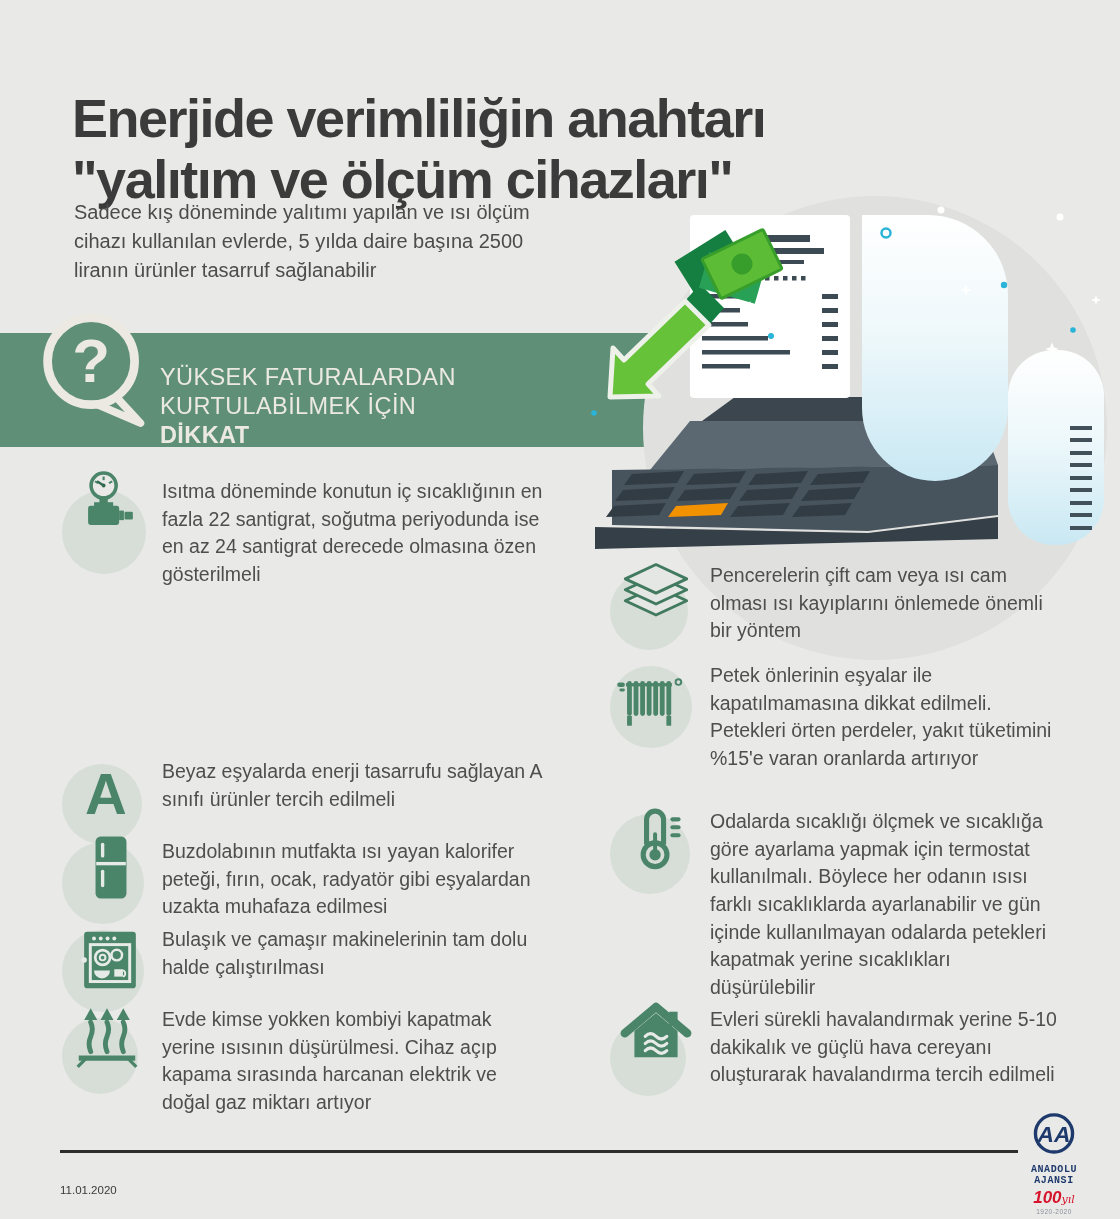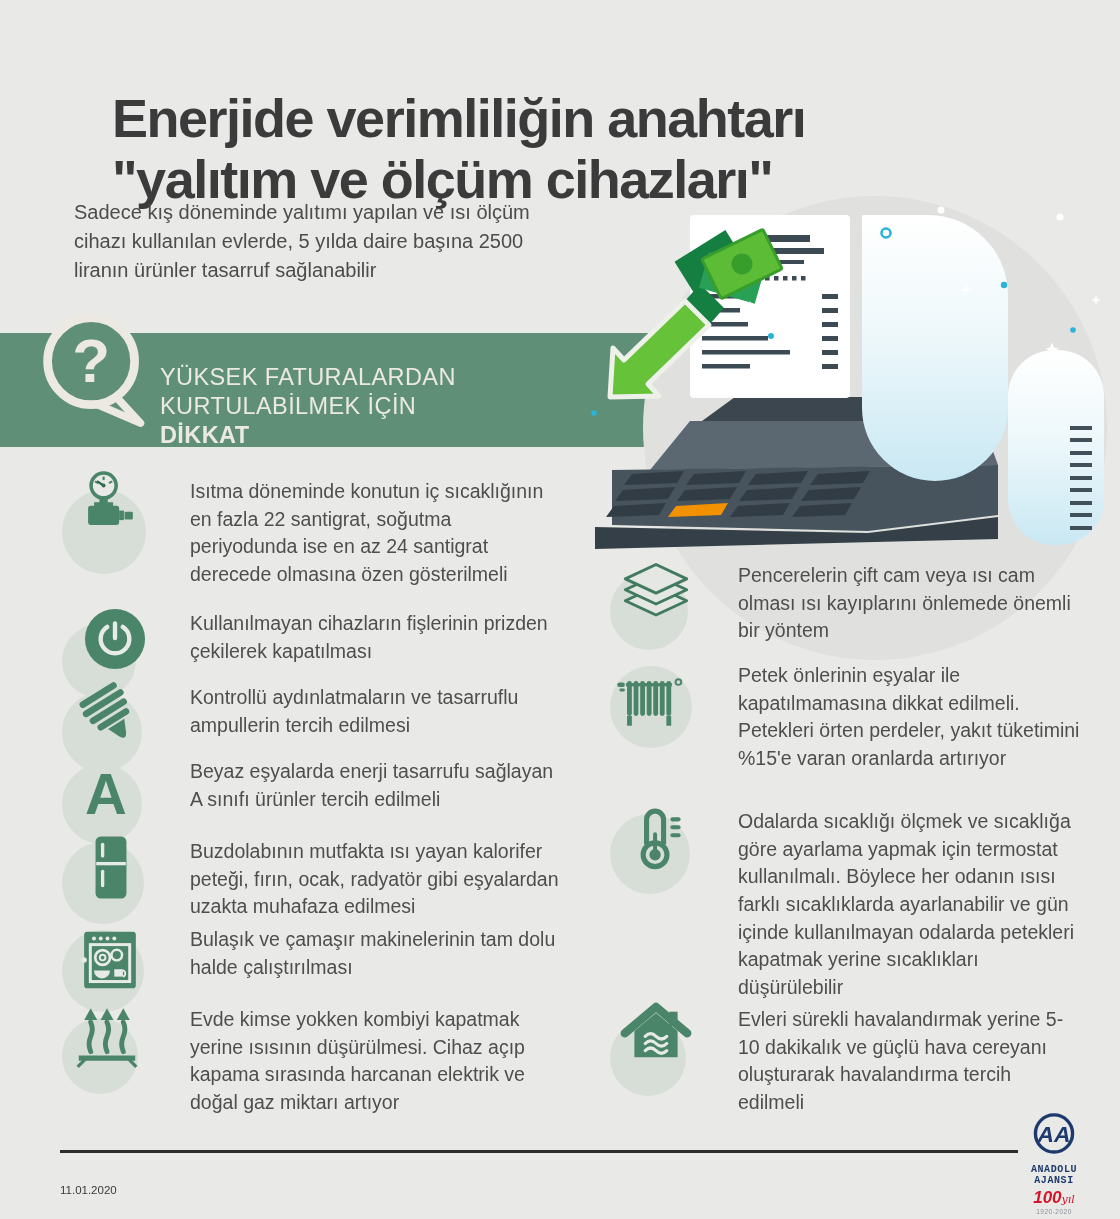--- a/index.html
+++ b/index.html
@@ -1,38 +1,38 @@
 <!DOCTYPE html>
 <html><head>
 <meta charset="utf-8">
 <style>
   html,body{margin:0;padding:0;background:#cfcfcd;}
   .page{position:relative;width:1120px;height:1219px;overflow:hidden;background:#e9e9e7;
         font-family:"Liberation Sans",sans-serif;}
   
   .title{position:absolute;left:72px;top:52px;font-size:54px;font-weight:700;
          letter-spacing:-1.5px;line-height:1.12;color:#3b3b3b;z-index:4;}
-  .title span{display:block;margin-left:40px;}
+  .title span{display:block;}
   .subtitle{position:absolute;left:74px;top:198px;font-size:20px;line-height:1.46;
             color:#4c4c4c;z-index:4;}
   .subtitle span{display:block;}
   
   .banner{position:absolute;left:0;top:333px;width:832px;height:114px;background:#5f9077;z-index:1;}
   .bubble{position:absolute;left:36px;top:304px;width:116px;height:126px;z-index:5;}
   .banner-text{position:absolute;left:160px;top:351px;z-index:5;font-size:23.5px;
                letter-spacing:.4px;color:#ece9e3;line-height:29px;font-weight:400;margin-top:12px;}
   .banner-text b{font-weight:700;}
   .banner-text span{display:block;}
   
   .big-circle{position:absolute;left:643px;top:196px;width:464px;height:464px;
               border-radius:50%;background:#e0e0de;z-index:2;}
   svg.illus{position:absolute;left:590px;top:190px;z-index:3;}
   
   #tips{position:absolute;left:0;top:0;width:1120px;height:1219px;z-index:4;pointer-events:none;}
-  .tip{position:absolute;display:flex;gap:28px;}
+  .tip{position:absolute;display:flex;}
   .tip-left{left:62px;width:500px;}
   .tip-right{left:610px;width:470px;}
   .tip-L0{top:476px}.tip-L1{top:608px}.tip-L2{top:682px}.tip-L3{top:756px}
   .tip-L4{top:836px}.tip-L5{top:924px}.tip-L6{top:1004px}
   .tip-R0{top:560px}.tip-R1{top:660px}.tip-R2{top:806px}.tip-R3{top:1004px}
   .tip-icon{position:relative;width:92px;height:92px;flex:none;}
   .bg-circle{position:absolute;left:0;top:6px;width:84px;height:84px;border-radius:50%;background:#d6ded7;}
   .tip-icon svg{position:absolute;}
   .tip-text{margin:2px 0 0 8px;font-size:19.5px;line-height:1.42;color:#4e4e4e;}
   .tip-left .tip-text{width:382px;}
@@ -225,48 +225,20 @@
             <circle cx="28" cy="13" r="1.6" fill="#2f6b50"></circle>
   <rect x="24.5" y="22" width="7" height="6" fill="#4b8569"></rect>
             <rect x="20" y="27" width="16" height="4" fill="#4b8569"></rect>
   <rect x="15" y="30" width="26" height="16" rx="2" fill="#4b8569"></rect>
   <rect x="41" y="34" width="4" height="8" fill="#4b8569"></rect>
             <rect x="45.5" y="35" width="7" height="6.5" rx="1" fill="#4b8569"></rect>
           </svg>
         </span>
         <p class="tip-text">Isıtma döneminde konutun iç sıcaklığının en fazla 22 santigrat, soğutma periyodunda ise en az 24 santigrat derecede olmasına özen gösterilmeli</p>
       </div>
-      <div class="tip tip-left tip-L1">
-        <span class="tip-icon icon-power-button-icon">
-          <span class="bg-circle"></span>
-          <svg viewBox="0 0 64 64">
-  <circle cx="32" cy="32" r="31" fill="#4b8569"></circle>
-  <line x1="32" y1="16" x2="32" y2="31" stroke="#e7ebe7" stroke-width="4.5" stroke-linecap="round"></line>
-  <path d="M24 19.5 a14.8 14.8 0 1 0 16 0" fill="none" stroke="#e7ebe7" stroke-width="4.5" stroke-linecap="round"></path>
-          </svg>
-        </span>
-        <p class="tip-text">Kullanılmayan cihazların fişlerinin prizden çekilerek kapatılması</p>
-      </div>
-      <div class="tip tip-left tip-L2">
-        <span class="tip-icon icon-cfl-bulb-icon">
-          <span class="bg-circle"></span>
-          <svg viewBox="0 0 64 64">
-            <g transform="rotate(-32 32 32)">
-  <g stroke="#4b8569" stroke-width="6.2" stroke-linecap="round">
-  <line x1="15" y1="11" x2="49" y2="11"></line>
-                <line x1="13" y1="20" x2="51" y2="20"></line>
-  <line x1="15" y1="29" x2="49" y2="29"></line>
-                <line x1="18" y1="38" x2="46" y2="38"></line>
-              </g>
-  <path d="M23 43 L41 43 L35.5 55 Q32 61 28.5 55 Z" fill="#4b8569"></path>
-            </g>
-          </svg>
-        </span>
-        <p class="tip-text">Kontrollü aydınlatmaların ve tasarruflu ampullerin tercih edilmesi</p>
-      </div>
       <div class="tip tip-left tip-L3">
         <span class="tip-icon icon-class-a-icon">
           <span class="bg-circle"></span>
           <svg viewBox="0 0 56 56">
   <text x="28" y="47" font-size="54" font-weight="bold" fill="#4b8569" text-anchor="middle" font-family="Liberation Sans, sans-serif">A</text>
           </svg>
         </span>
         <p class="tip-text">Beyaz eşyalarda enerji tasarrufu sağlayan A sınıfı ürünler tercih edilmeli</p>
       </div>
       <div class="tip tip-left tip-L4">

